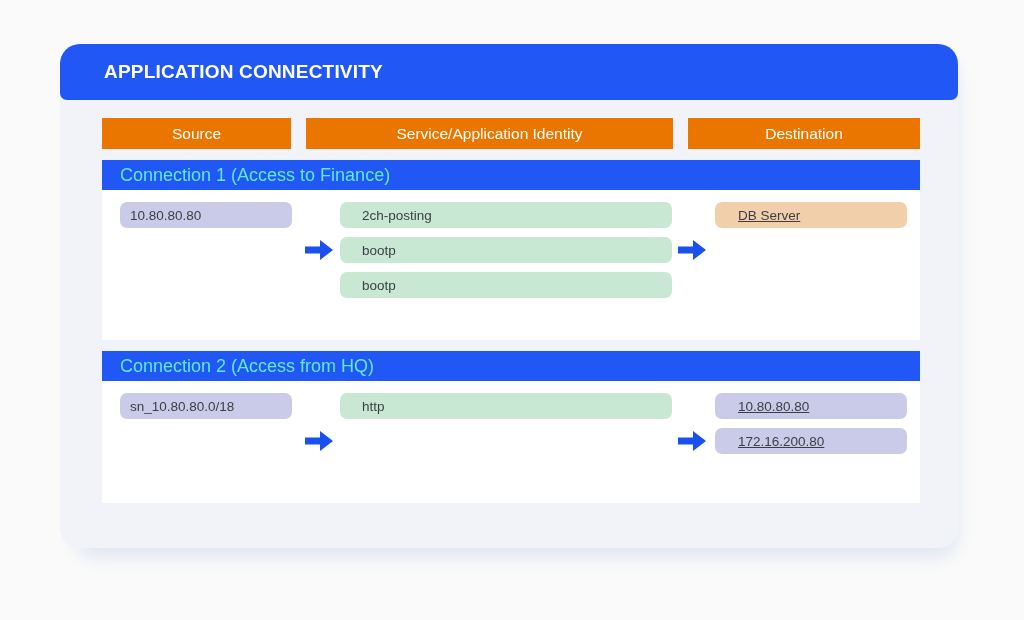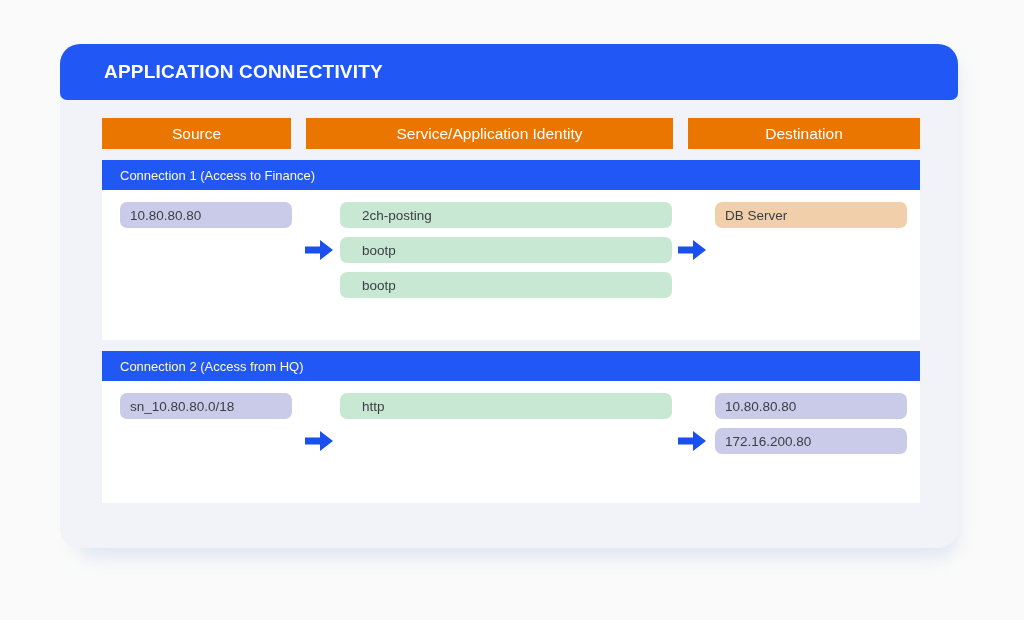--- a/index.html
+++ b/index.html
@@ -87,22 +87,22 @@
   .conn-block { margin-top: 11px; }
   .conn-bar {
     height: 30px;
     background: #2158f5;
     display: flex;
     align-items: center;
     padding-left: 18px;
     box-sizing: border-box;
   }
   .conn-bar-label {
-    color: #fef9c3;
-    font-size: 13px;
+    color: #5eead4;
+    font-size: 18px;
   }
   .conn-panel {
     background: #ffffff;
     position: relative;
     box-sizing: border-box;
   }
   .panel-tall { height: 150px; }
   .panel-short { height: 122px; }
 
   
@@ -123,21 +123,21 @@
     height: 26px;
     border-radius: 7px;
     display: flex;
     align-items: center;
     font-size: 13.5px;
     color: #3a3f45;
     box-sizing: border-box;
   }
   .pill-src  { width: 172px; padding-left: 10px; }
   .pill-svc  { width: 332px; padding-left: 22px; }
-  .pill-dst  { width: 192px; padding-left: 10px; }
+  .pill-dst  { width: 192px; padding-left: 23px; text-decoration: underline; }
 
   .c-lav   { background: #c9cbe9; }
   .c-peach { background: #f2cfab; }
   .c-mint  { background: #c9e8d3; }
 
   .row0 { top: 12px; }
   .row1 { top: 47px; }
   .row2 { top: 82px; }
 
   

